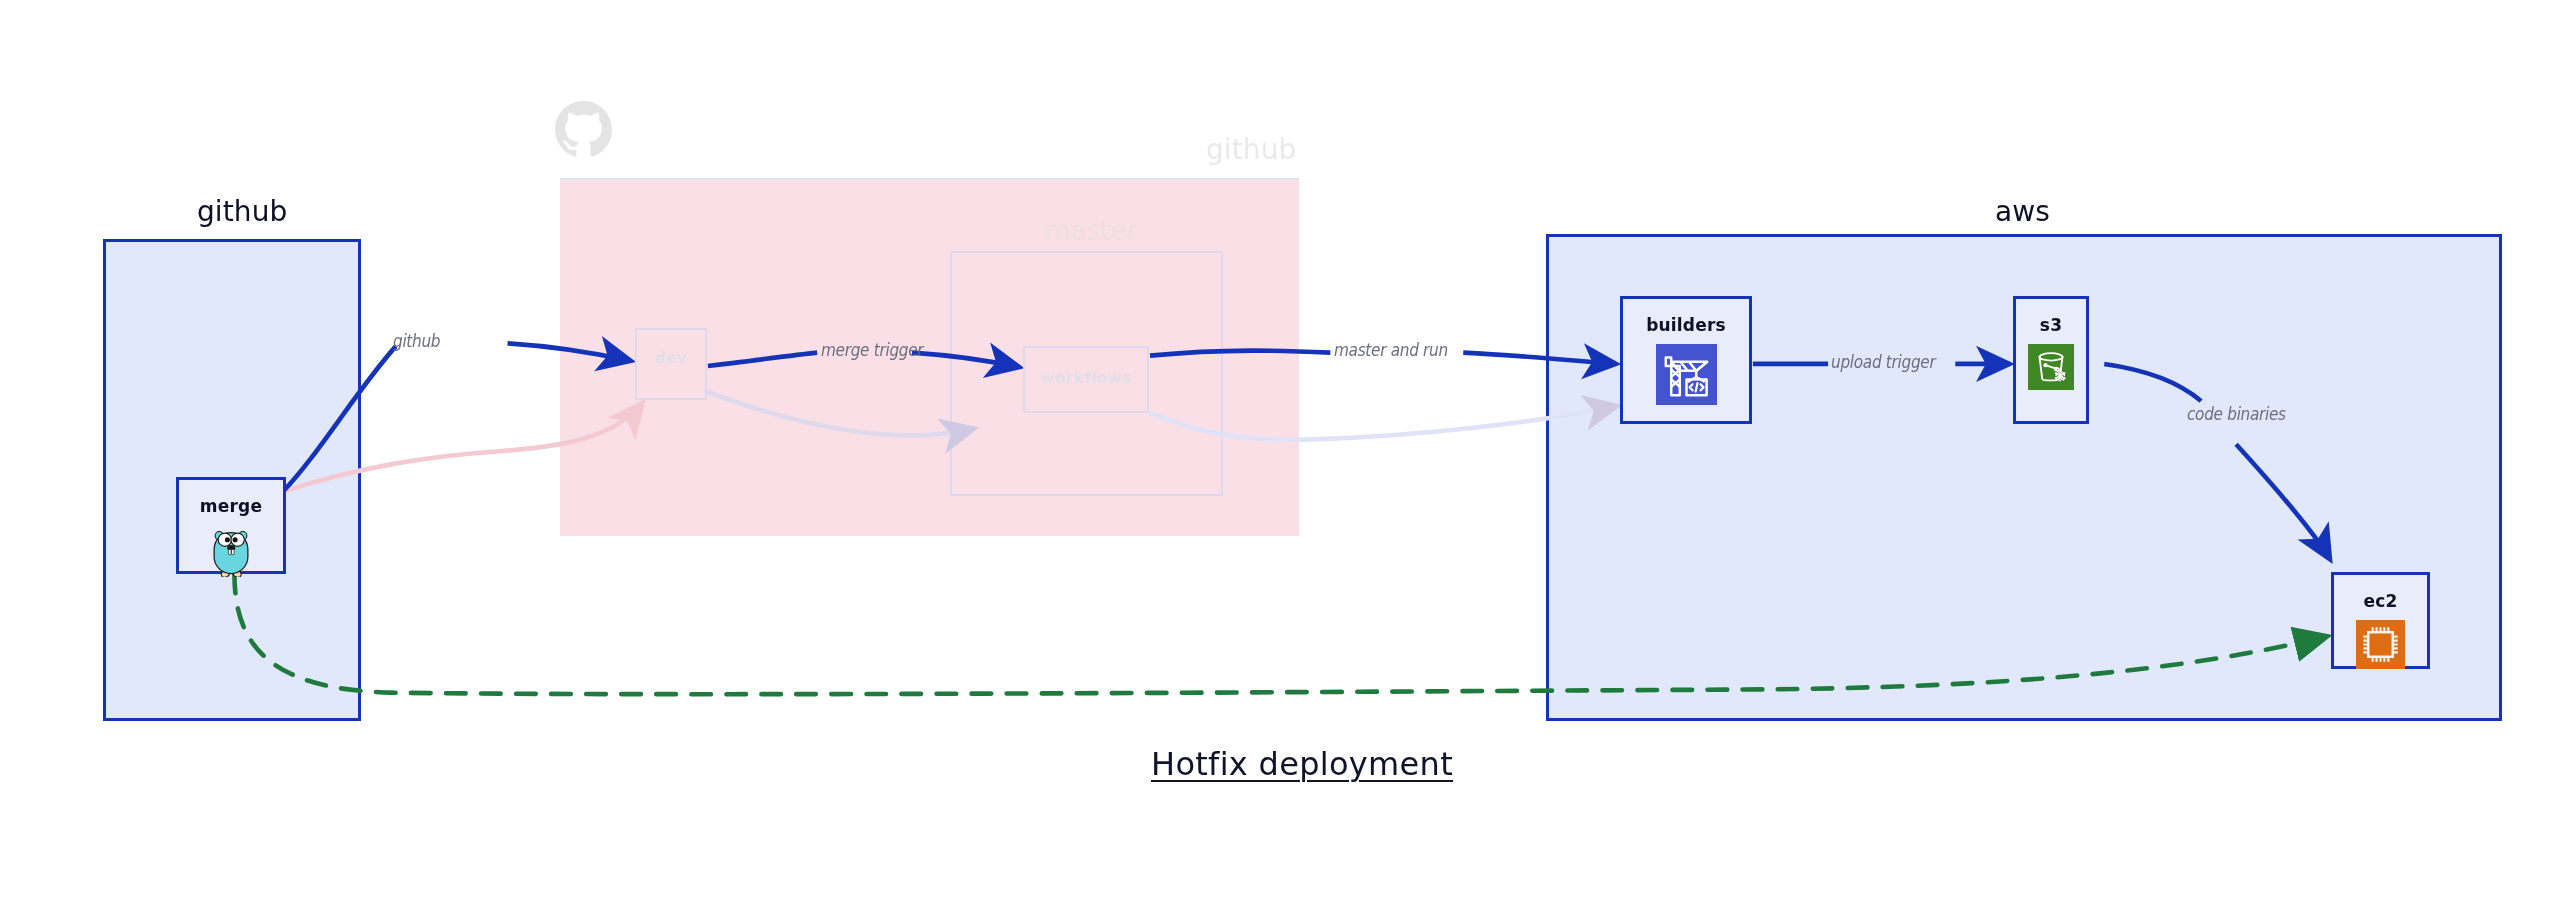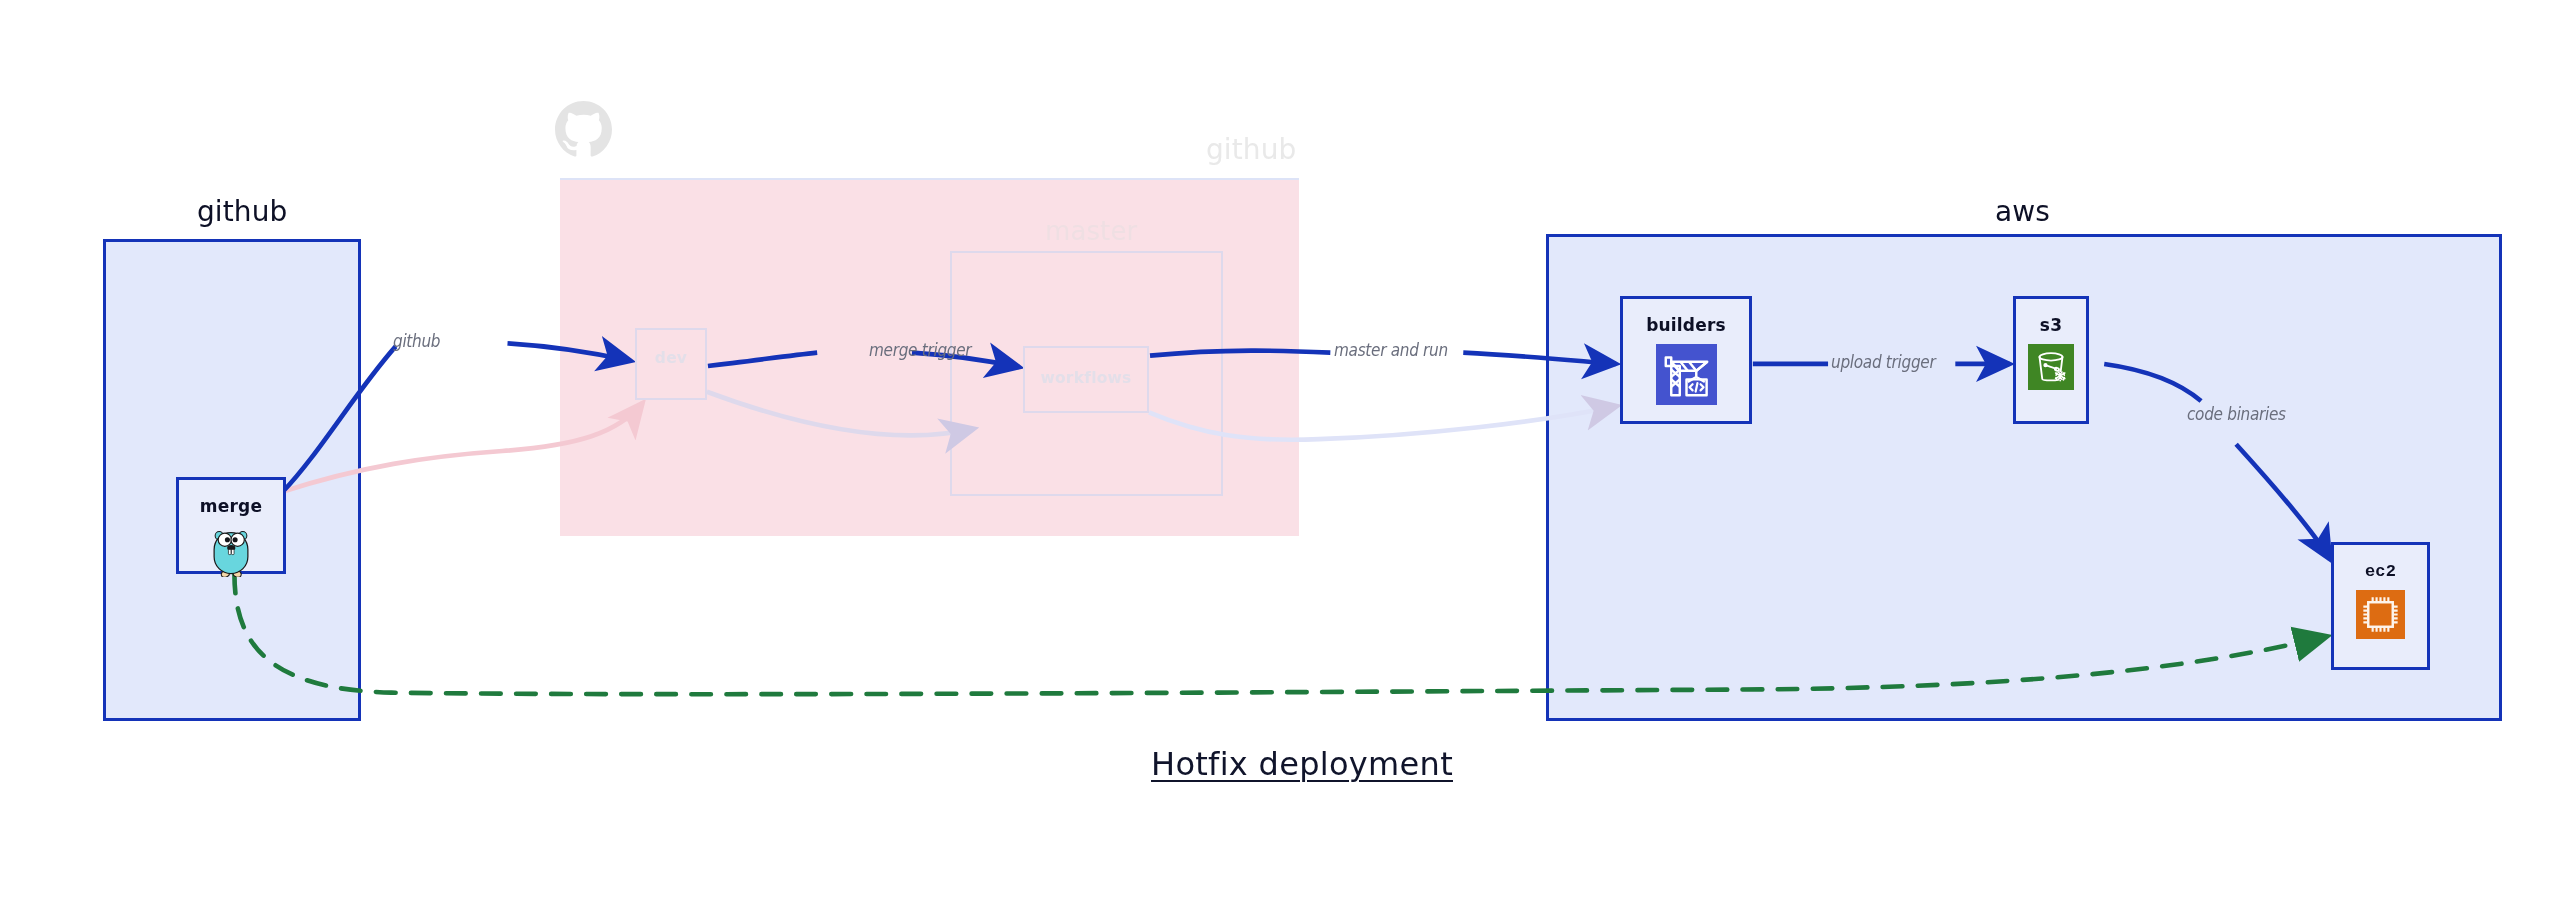--- a/index.html
+++ b/index.html
@@ -41,37 +41,37 @@
 
   .node.solid{background:#e9edfb;border:3.6px solid #1433b8;}
   .node.faded{background:transparent;border:2.1px solid #ded9ec;}
   .node.faded .ntitle{color:#e3dfe9;}
 
   .node.code{left:176px;top:477px;width:110px;height:97px;}
   .node.dev{left:635px;top:328px;width:72px;height:72px;}
   .node.workflows{left:1023px;top:346px;width:126px;height:67px;}
   .node.builders{left:1620px;top:296px;width:132px;height:128px;}
   .node.s3{left:2013px;top:296px;width:76px;height:128px;}
-  .node.ec2{left:2331px;top:542px;width:99px;height:128px;font-family:Liberation Mono, monospace;}
+  .node.ec2{left:2331px;top:572px;width:99px;height:97px;}
 
   .node.dev .ntitle{font-size:15.5px;margin-top:20.6px;}
   .node.workflows .ntitle{font-size:15.5px;margin-top:23px;}
 
   
   .doc-title{position:absolute;left:0;right:0;top:745px;text-align:center;
     font-size:32px;color:#10142b;letter-spacing:0.3px;
     text-decoration:underline;text-underline-offset:5.2px;
     text-decoration-thickness:2.1px;}
 
   
   .elabel{position:absolute;white-space:nowrap;color:#6a6e7d;
     font-style:italic;font-size:17px;letter-spacing:-0.3px;
     font-family:"DejaVu Sans Condensed","DejaVu Sans","Liberation Sans",sans-serif;}
   .elabel.commit{left:393px;top:331px;}
-  .elabel.merge{left:821px;top:340px;margin-left:48px;}
+  .elabel.merge{left:821px;top:340px;}
   .elabel.uploadrun{left:1334px;top:340px;}
   .elabel.uploadbin{left:1831px;top:352px;}
   .elabel.pullbin{left:2187px;top:404px;}
 
   
   .octocat{position:absolute;left:555px;top:101px;width:57px;height:57px;}
 </style>
 </head>
 <body>
 

